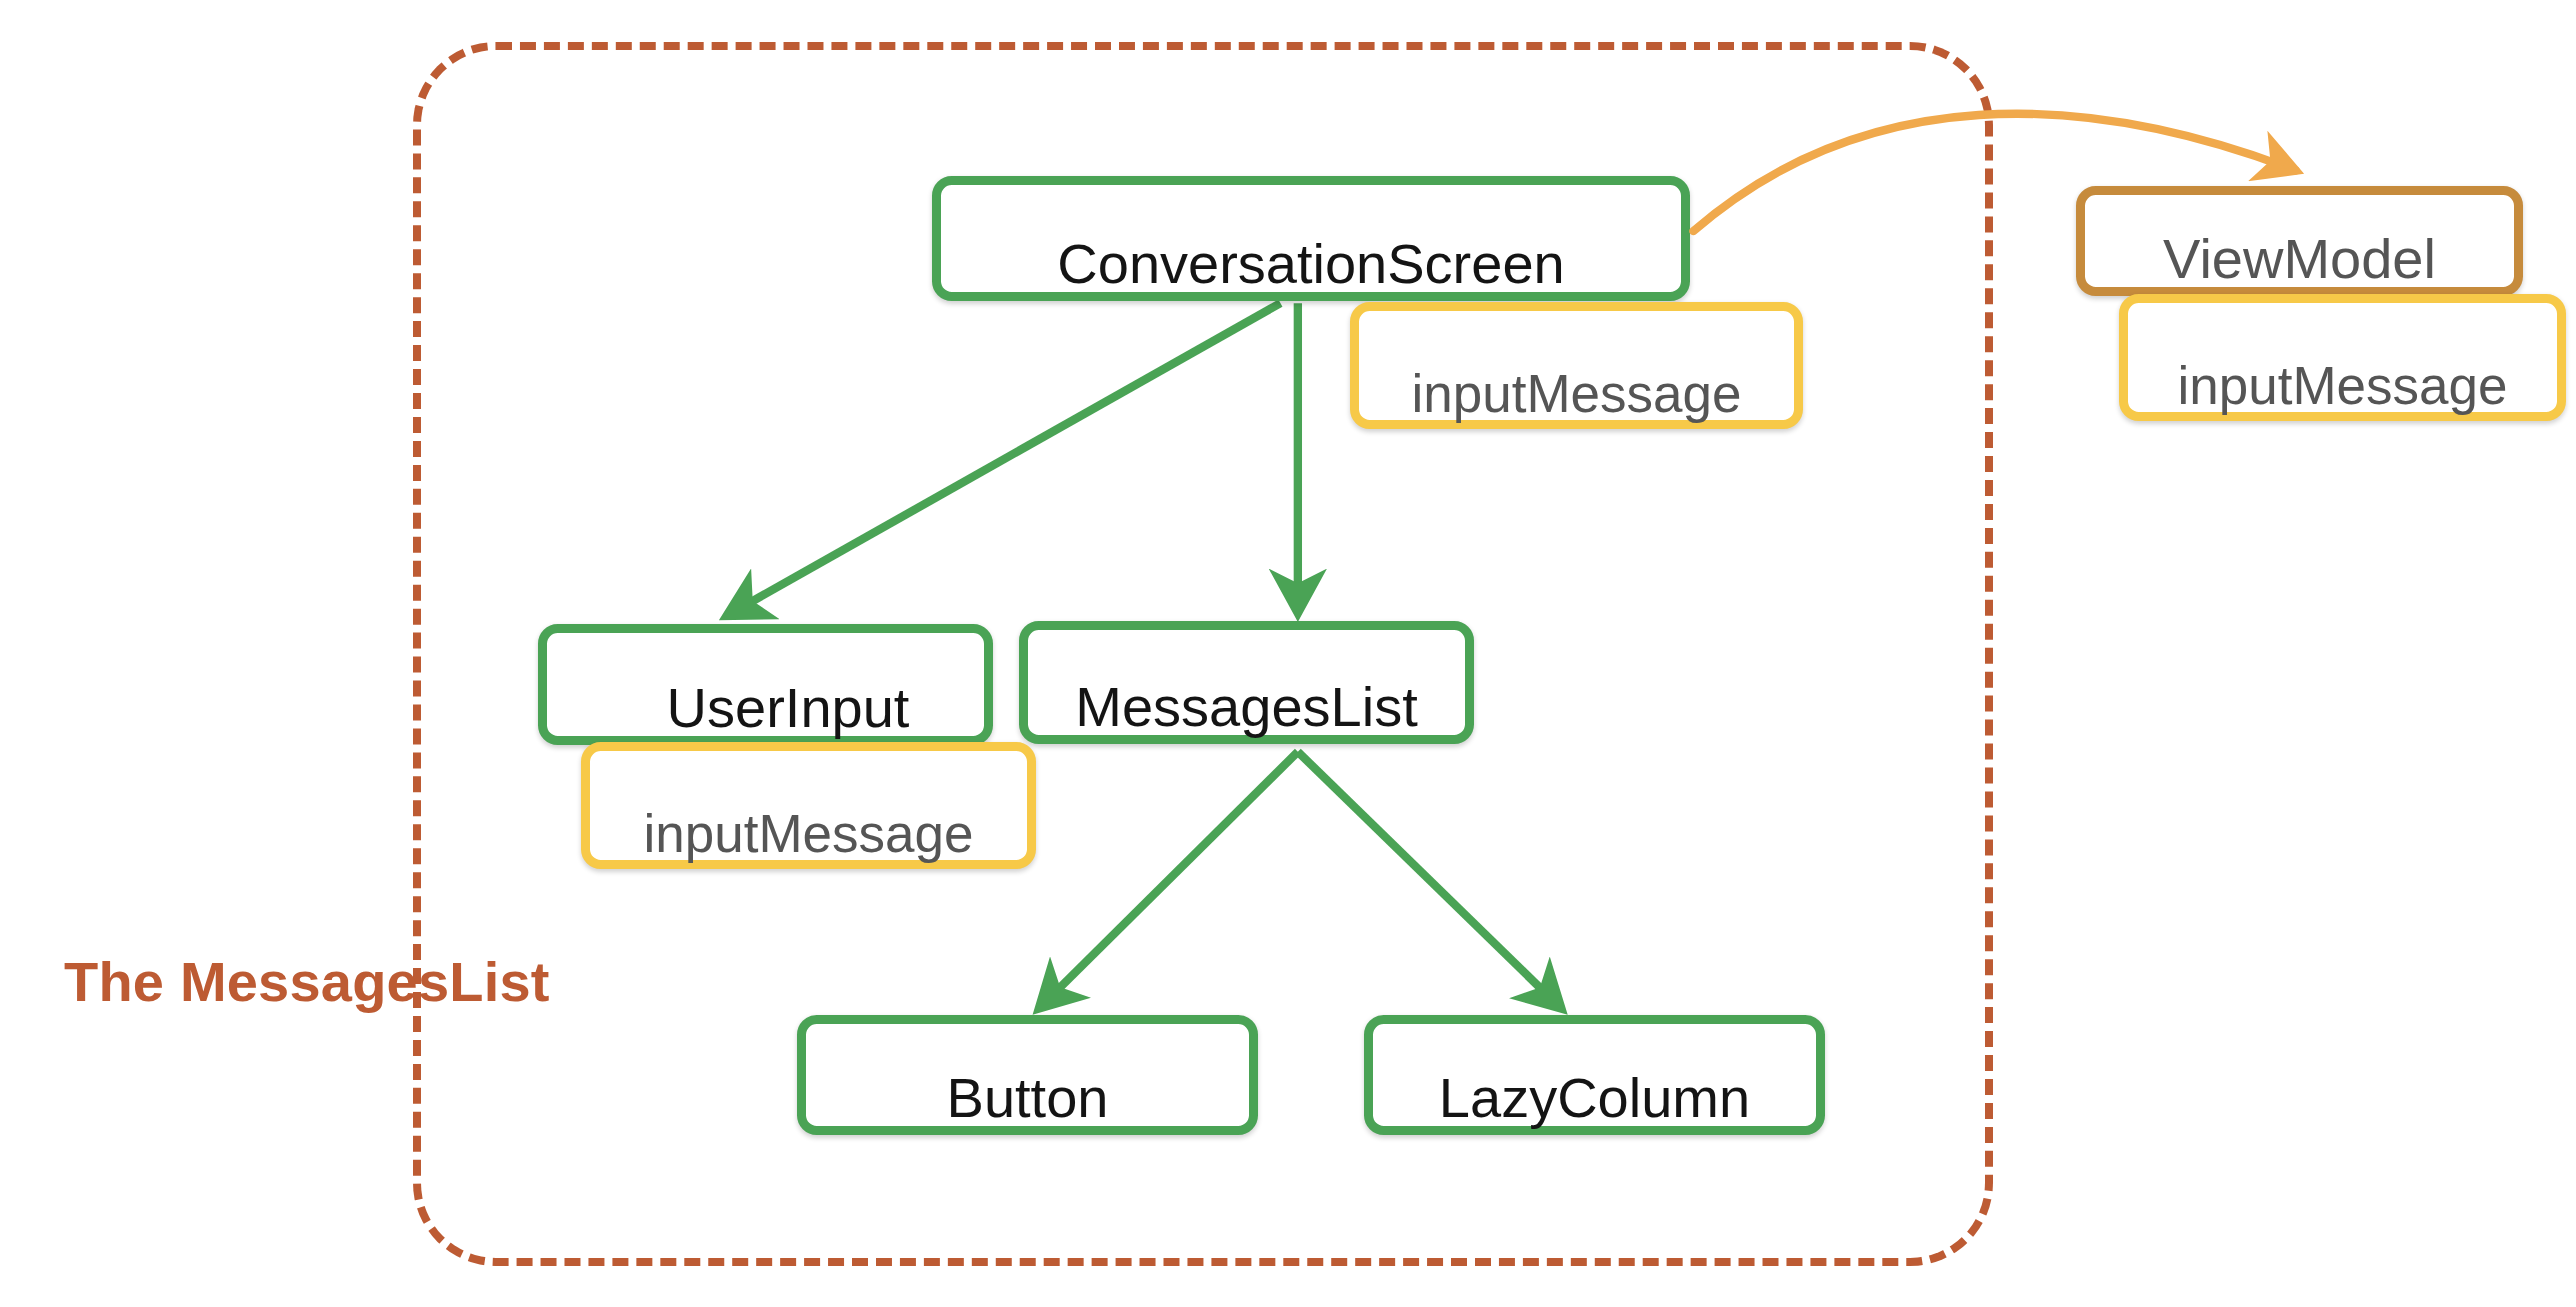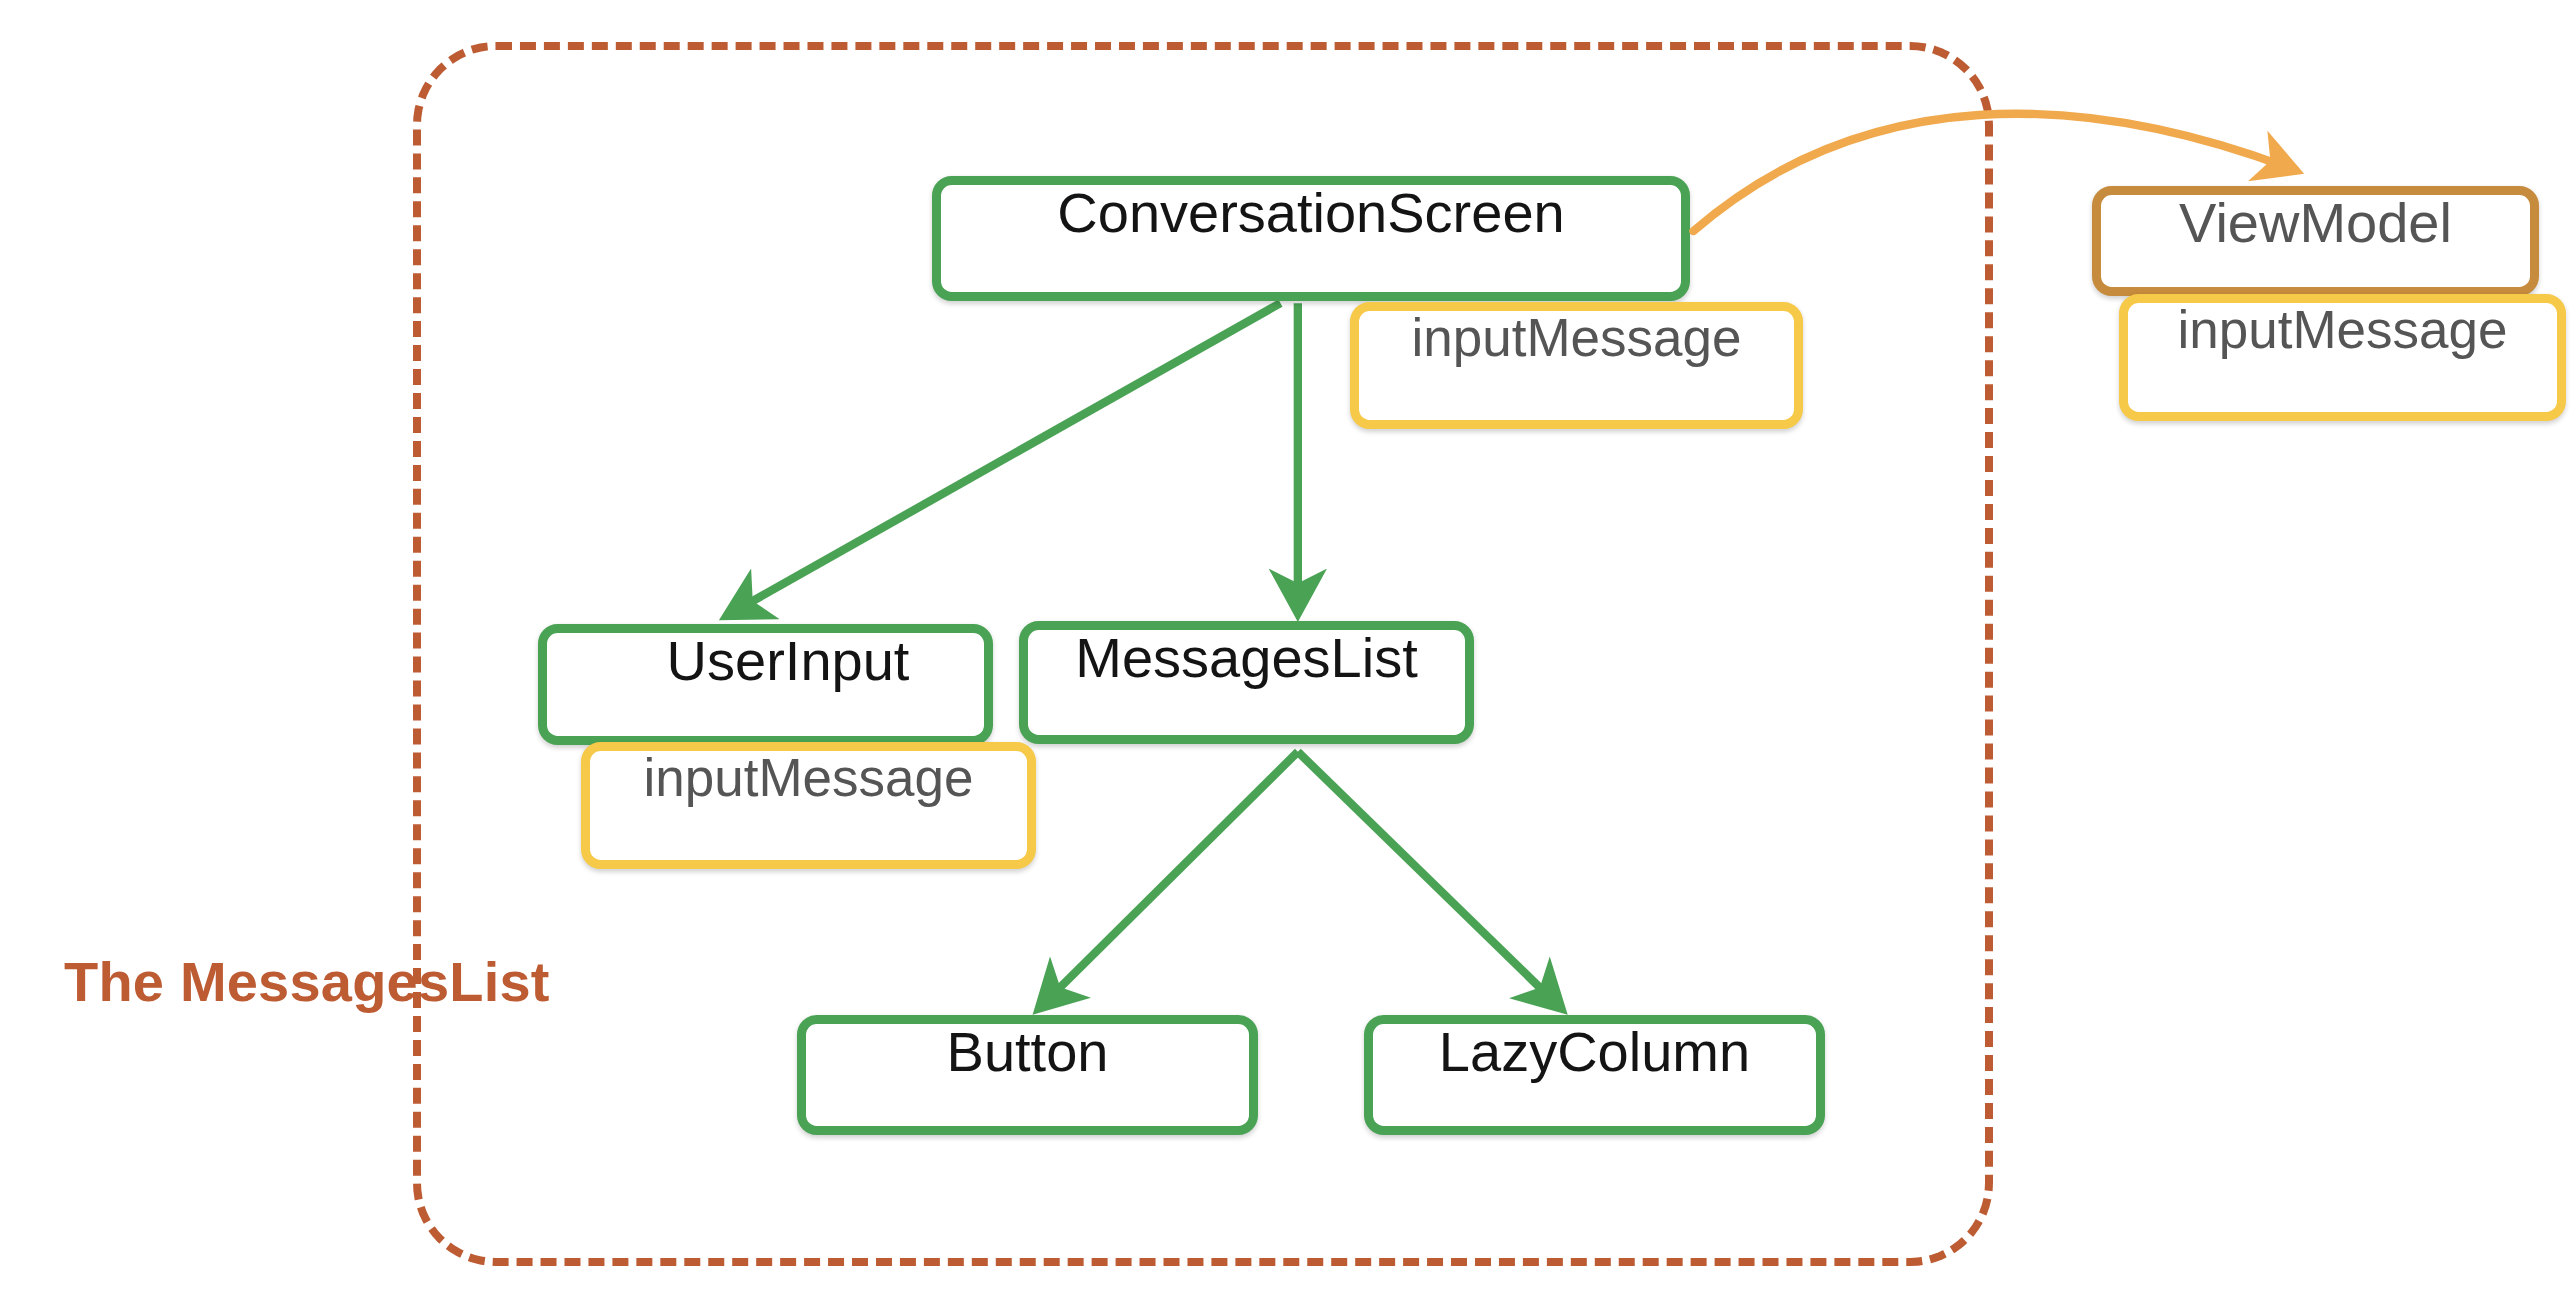--- a/index.html
+++ b/index.html
@@ -15,38 +15,38 @@
   
   #edges{position:absolute;left:0;top:0;width:2576px;height:1308px;}
   
   #edges-top{position:absolute;left:0;top:0;width:2576px;height:1308px;pointer-events:none;}
 
   
   .node{
     position:absolute;
     box-sizing:border-box;
     background:#ffffff;
-    display:flex;align-items:flex-start;justify-content:center;
+    display:flex;align-items:flex-end;justify-content:center;
     border-style:solid;
     border-radius:19.7px;
     box-shadow:0 2.3px 5.3px rgba(0,0,0,.18);
   }
   .node span{
     display:block;
     white-space:nowrap;
     line-height:1;
   }
 
   .n-green{border-width:9.8px;border-color:#4AA355;}
   .n-green span{color:#141414;font-size:56px;}
 
   .n-yellow{border-width:9.8px;border-color:#F7C948;margin-left:43px;}
   .n-yellow span{color:#555555;font-size:53px;}
 
-  .n-brown{border-width:9.8px;border-color:#C68B3C;margin-left:16px;}
+  .n-brown{border-width:9.8px;border-color:#C68B3C;}
   .n-brown span{color:#555555;font-size:56px;}
 
   
   #composition-boundary{
     position:absolute;
     left:413px;top:42px;
     width:1580px;height:1224px;
     box-sizing:border-box;
     border:8.3px dashed #BD5B33;
     border-radius:83px;

